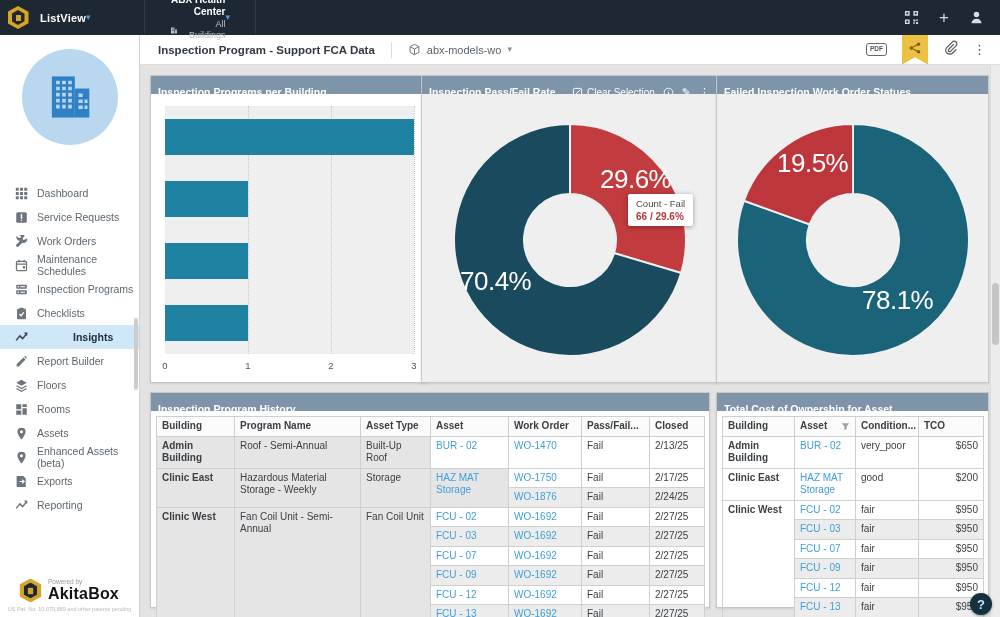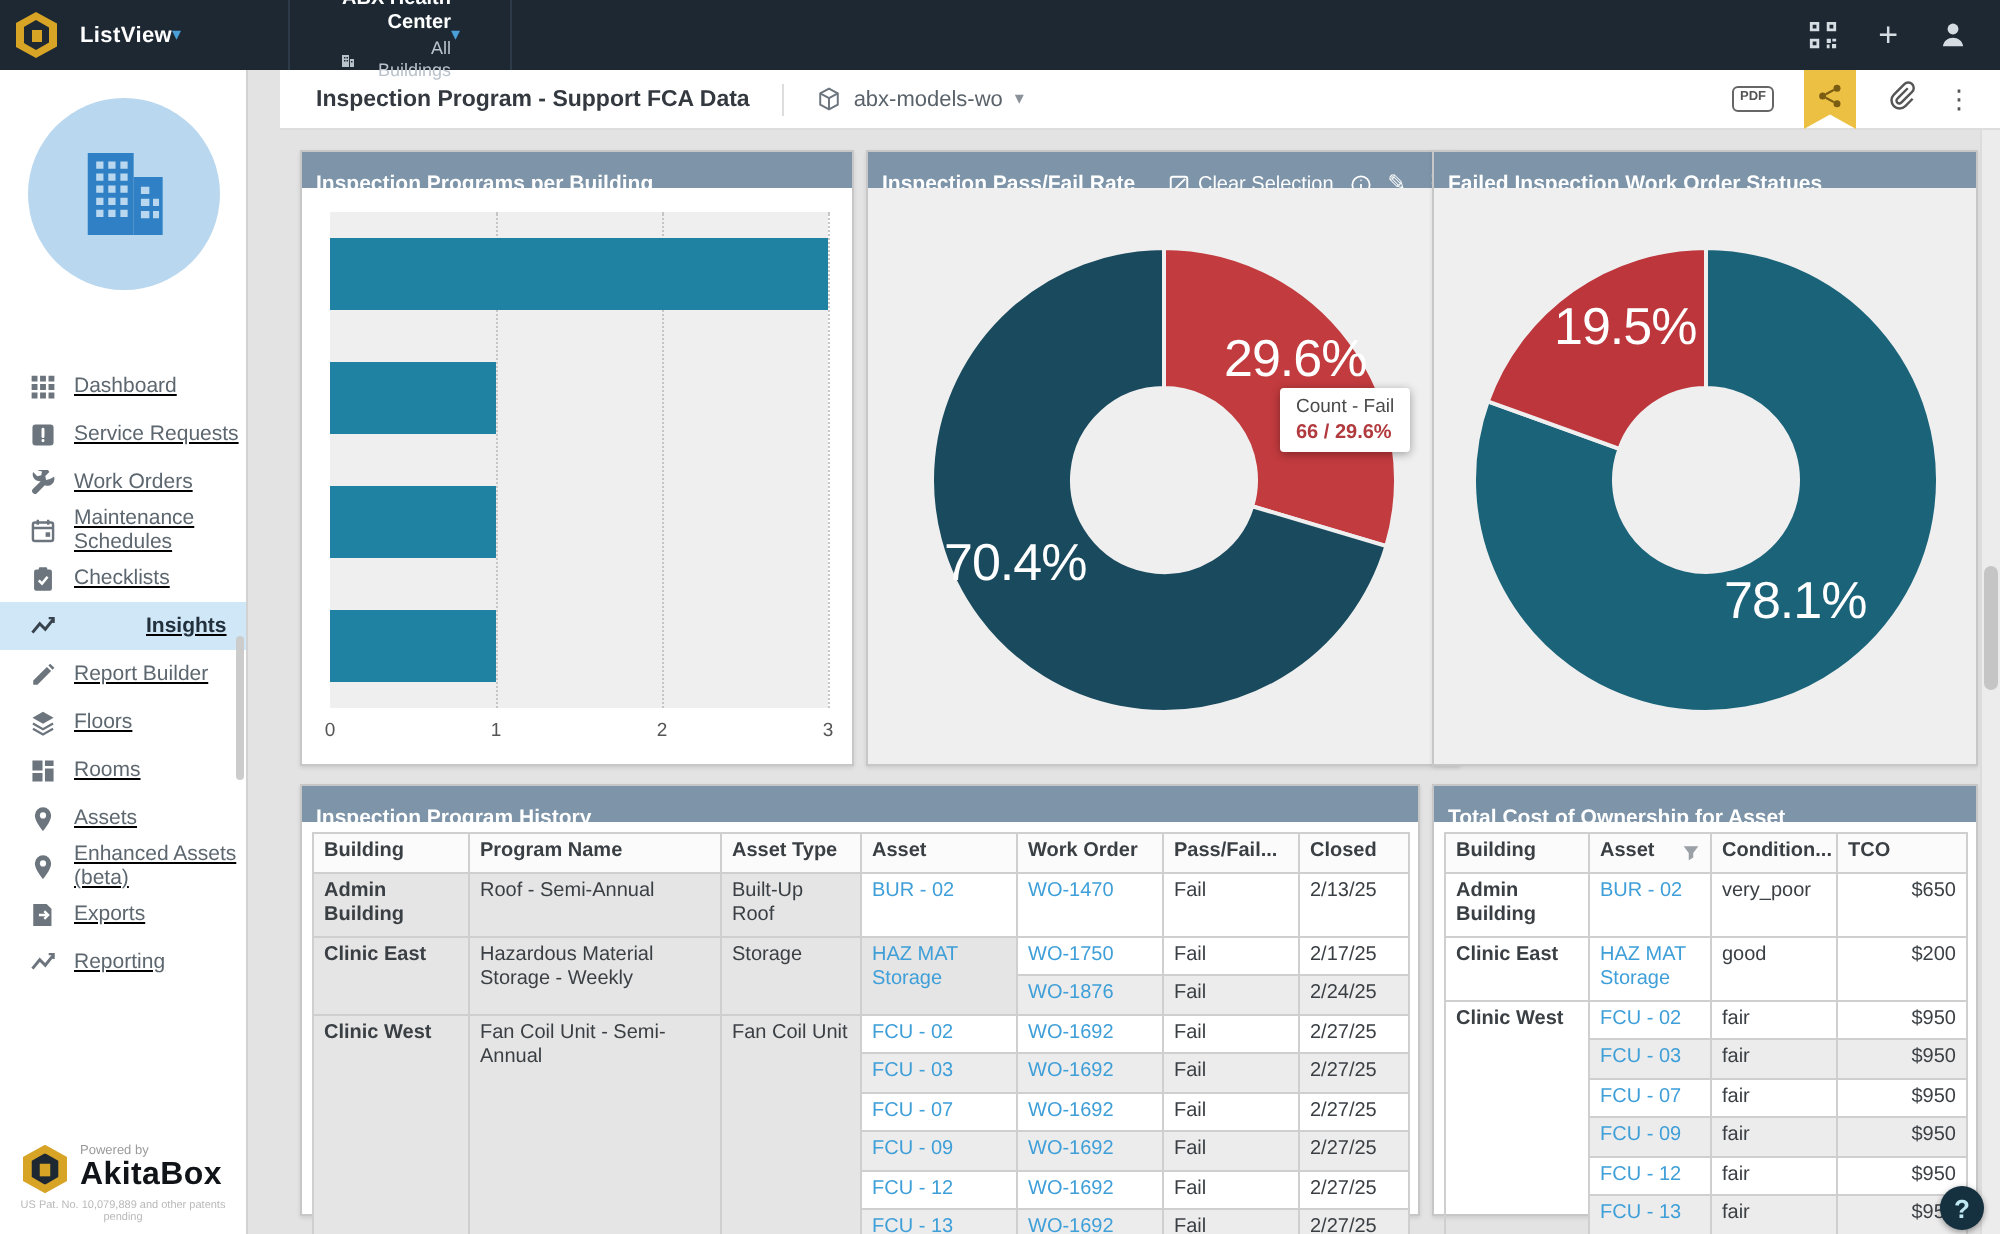--- a/index.html
+++ b/index.html
@@ -23,22 +23,22 @@
   .org-select { height:35px; width:112px; border-left:1px solid #2d3a47; border-right:1px solid #2d3a47;
     display:flex; align-items:center; justify-content:space-between; padding:0 25px; cursor:pointer;text-align:right; }
   .org-name { font-size:10px; font-weight:bold; line-height:1.2; }
   .org-sub { font-size:9px; color:#b9c2cb; display:flex; align-items:center; gap:4px; line-height:1.2; margin-top:1px; }
   .topbar-right { margin-left:auto; display:flex; align-items:center; gap:20px; margin-right:16px; color:#d5dce2; }
   .tb-icn { width:15px; height:15px; display:flex; align-items:center; justify-content:center; cursor:pointer; }
   .tb-icn svg { width:100%; height:100%; }
   .plus-glyph { font-size:17px; font-weight:normal; line-height:1; cursor:pointer; }
 
   
-  .sidebar { position:absolute; left:0; top:35px; width:124px; bottom:0; background:#fff;
-    border-right:1px solid #d2d2d2; z-index:8;text-decoration:underline; }
+  .sidebar { position:absolute; left:0; top:35px; width:140px; bottom:0; background:#fff;
+    border-right:1px solid #d2d2d2; z-index:8; }
   .avatar { width:96px; height:96px; border-radius:50%; background:#b9d8ef; margin:14px auto 0;
     display:flex; align-items:center; justify-content:center; }
   .avatar svg { width:58px; height:58px; }
   .side-nav { margin-top:36px; }
   .side-item { display:flex; align-items:center; gap:9px; height:24px; padding-left:15px;
     font-size:10.5px; color:#5d676f; cursor:pointer; }
   .side-item .icn { width:13px; height:13px; color:#6c757d; flex:0 0 13px; }
   .side-item .icn svg { width:100%; height:100%; display:block; }
   .side-item.active { background:#cfe7f7; color:#22303c; font-weight:bold;gap:45px; }
   .side-item.active .icn { color:#37424c; }
@@ -75,21 +75,21 @@
 
   .panel { position:absolute; background:#fff; border:1px solid #c7c7c7; box-shadow:0 1px 2px rgba(0,0,0,.10); }
   .panel-header { height:18px; background:#7e95a9; color:#fff; display:flex; align-items:center; padding:16px 7px; gap:8px; }
   .panel-title { font-size:10.5px; font-weight:bold; flex:1; white-space:nowrap; }
   .ph-btn { display:flex; align-items:center; gap:4px; font-size:10px; cursor:pointer; }
   .ph-icn { width:11px; height:11px; display:flex; align-items:center; justify-content:center; cursor:pointer; }
   .ph-icn svg { width:100%; height:100%; }
   .ph-glyph { font-size:11px; line-height:1; cursor:pointer; }
 
   #p-bar     { left:10px;  top:10px;  width:277px; height:308px; }
-  #p-donut1  { left:293px; top:10px;  width:297px; height:308px; }
+  #p-donut1  { left:281px; top:10px;  width:297px; height:308px; }
   #p-donut2  { left:576px; top:10px;  width:273px; height:308px; }
   #p-history { left:10px;  top:327px; width:560px; height:216px; }
   #p-tco     { left:576px; top:327px; width:273px; height:216px; }
 
   
   .bar-body { position:absolute; top:18px; left:0; right:0; bottom:0; padding:12px 12px 0 14px; background:#fff; }
   .plot { position:relative; height:248px; background:#efefef; }
   .gl { position:absolute; top:0; bottom:0; width:0; border-left:1px dotted #c6c6c6; }
   .bar-rows { position:absolute; inset:0; display:flex; flex-direction:column; }
   .bar-row { flex:1; display:flex; align-items:center; }
@@ -215,20 +215,32 @@
         </div>
         <div class="side-item">
           <span class="icn">
             <svg viewBox="0 0 16 16" fill="none" stroke="currentColor" stroke-width="1.5">
               <rect x="1.8" y="2.8" width="12.4" height="11.4" rx="1.3"></rect>
               <path d="M1.8 6.2h12.4M4.8 1v3.2M11.2 1v3.2"></path>
               <rect x="9.6" y="8.8" width="2.8" height="2.8" fill="currentColor" stroke="none"></rect>
             </svg>
           </span>
           <span>Maintenance Schedules</span>
+        </div>
+        <div class="side-item">
+          <span class="icn">
+            <svg viewBox="0 0 16 16" fill="currentColor">
+              <rect x="1.5" y="2.2" width="13" height="4.8" rx="1"></rect>
+              <rect x="1.5" y="9" width="13" height="4.8" rx="1"></rect>
+              <circle cx="4" cy="4.6" r="1" fill="#fff"></circle>
+              <circle cx="4" cy="11.4" r="1" fill="#fff"></circle>
+              <path d="M6.5 4.1h6v1h-6zM6.5 10.9h6v1h-6z" fill="#fff"></path>
+            </svg>
+          </span>
+          <span>Inspection Programs</span>
         </div>
         <div class="side-item">
           <span class="icn">
             <svg viewBox="0 0 16 16">
               <rect x="2.5" y="2.2" width="11" height="13" rx="1.4" fill="currentColor"></rect>
               <rect x="5.4" y="0.8" width="5.2" height="2.6" rx="0.8" fill="currentColor"></rect>
               <path d="M5.4 8.8l2 2 3.4-4.2" stroke="#fff" stroke-width="1.6" fill="none"></path>
             </svg>
           </span>
           <span>Checklists</span>

